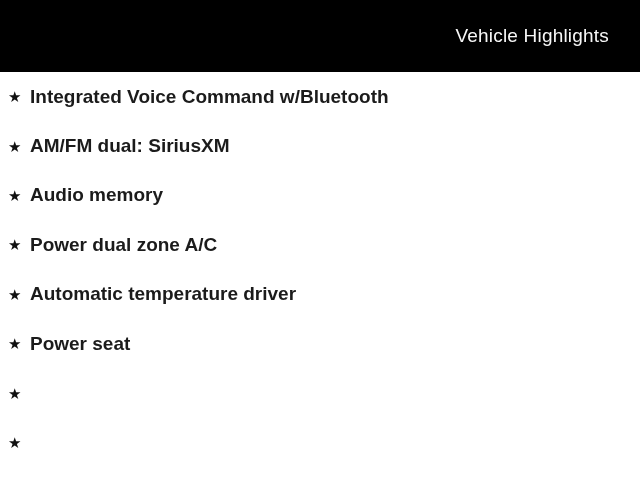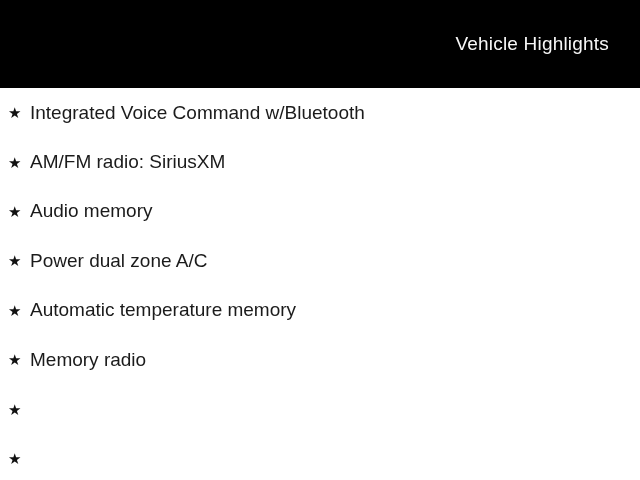--- a/index.html
+++ b/index.html
@@ -12,21 +12,21 @@
     overflow: hidden;
   }
   .card {
     width: 640px;
     height: 480px;
     background: #ffffff;
     box-sizing: border-box;
   }
   .header {
     width: 100%;
-    height: 88px;
+    height: 72px;
     background: #000000;
     display: flex;
     align-items: center;
     justify-content: flex-end;
     box-sizing: border-box;
     padding-right: 31px;
   }
   .header-title {
     color: #f7f7f7;
     font-size: 19px;
@@ -49,56 +49,56 @@
     color: #111111;
     font-size: 15px;
     width: 22px;
     flex: 0 0 22px;
     line-height: 1;
     text-align: left;
   }
   .item-label {
     color: #1b1b1b;
     font-size: 19px;
-    font-weight: 400;
+    font-weight: 700;
   }
 </style>
 </head>
 <body>
 
 <div class="card">
 
   <div class="header">
     <span class="header-title">Vehicle Highlights</span>
   </div>
 
   <ul class="highlights-list">
     <li class="highlight-item">
       <span class="star">★</span>
       <span class="item-label">Integrated Voice Command w/Bluetooth</span>
     </li>
     <li class="highlight-item">
       <span class="star">★</span>
-      <span class="item-label">AM/FM radio: SiriusXM</span>
+      <span class="item-label">AM/FM dual: SiriusXM</span>
     </li>
     <li class="highlight-item">
       <span class="star">★</span>
       <span class="item-label">Audio memory</span>
     </li>
     <li class="highlight-item">
       <span class="star">★</span>
       <span class="item-label">Power dual zone A/C</span>
     </li>
     <li class="highlight-item">
       <span class="star">★</span>
-      <span class="item-label">Automatic temperature memory</span>
+      <span class="item-label">Automatic temperature driver</span>
     </li>
     <li class="highlight-item">
       <span class="star">★</span>
-      <span class="item-label">Memory radio</span>
+      <span class="item-label">Power seat</span>
     </li>
     <li class="highlight-item">
       <span class="star">★</span>
     </li>
     <li class="highlight-item">
       <span class="star">★</span>
     </li>
   </ul>
 
 </div>

